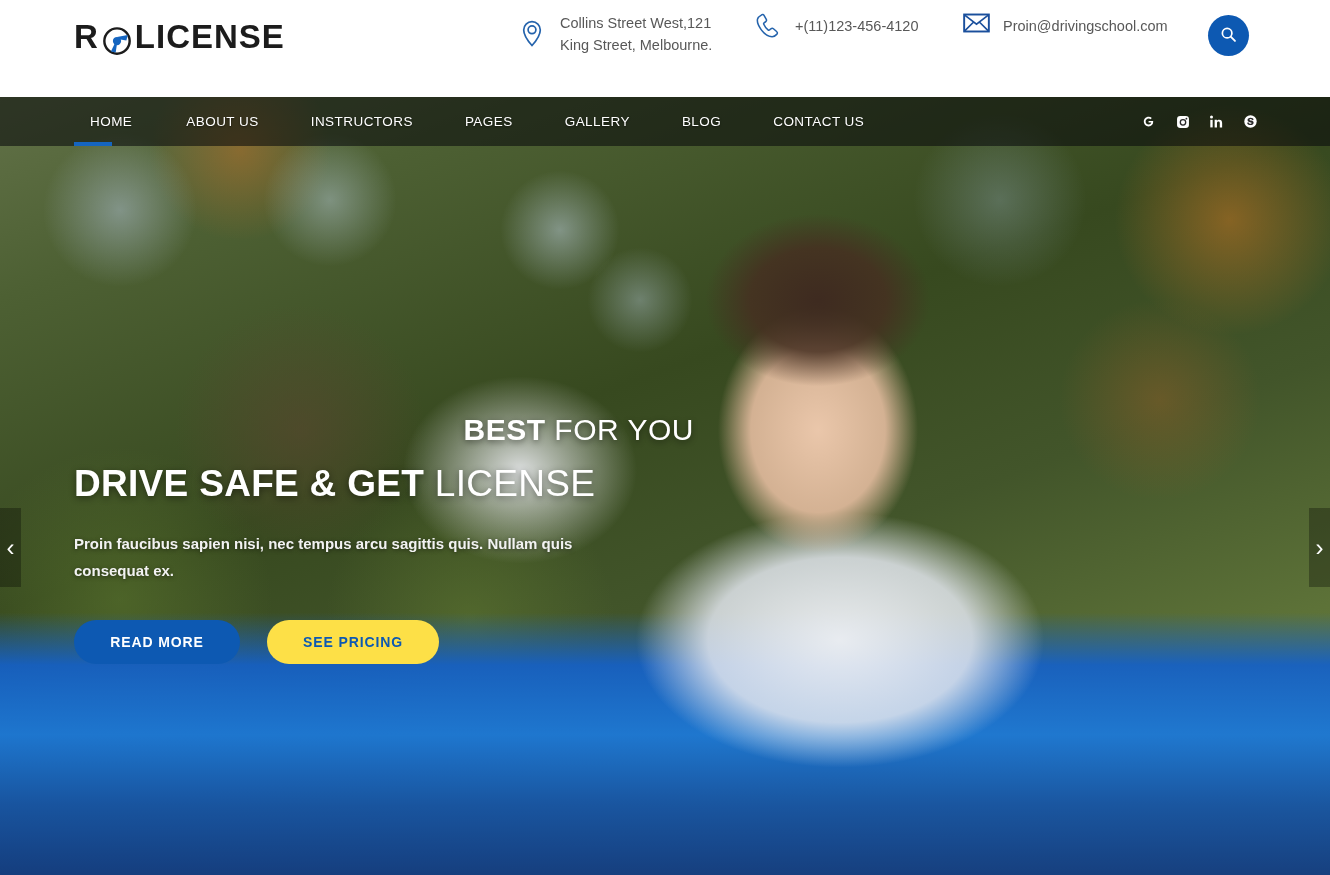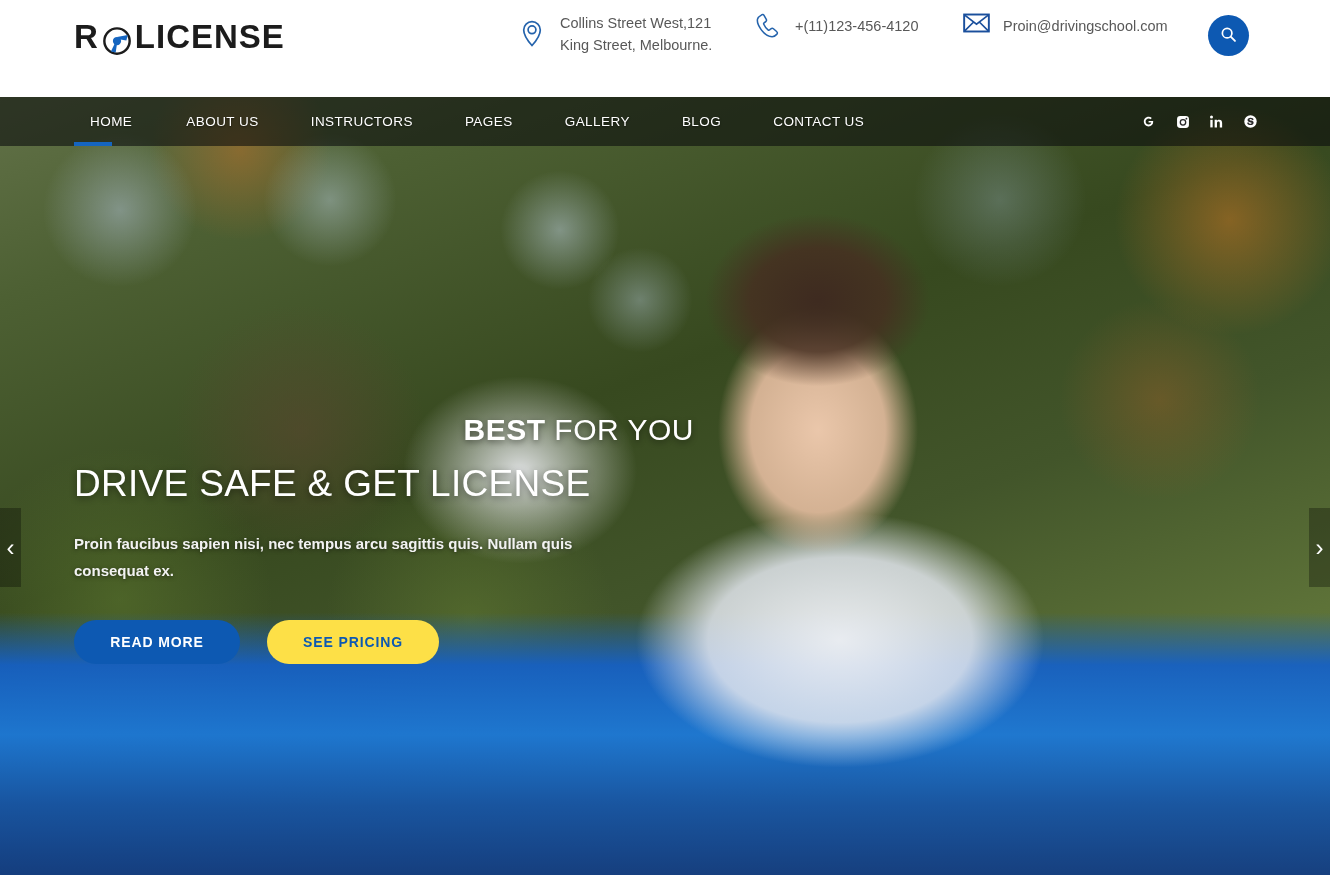--- a/index.html
+++ b/index.html
@@ -134,21 +134,21 @@
     font-size:30px; line-height:40px; color:#ffffff; letter-spacing:0.5px;
     text-shadow:0 2px 6px rgba(0,0,0,0.45); white-space:nowrap;text-align:right;
   }
   .kicker b{ font-weight:bold; }
   .kicker i{ font-style:normal; font-weight:300; }
   .headline{
     margin-top:10px;
     font-size:37px; line-height:48px; color:#ffffff; letter-spacing:0.3px;
     text-shadow:0 2px 7px rgba(0,0,0,0.45); white-space:nowrap;
   }
-  .headline b{ font-weight:normal; }
+  .headline b{ font-weight:bold; }
   .headline i{ font-style:normal; font-weight:300; }
   .lede{
     margin-top:22px; width:510px;
     font-size:15px; line-height:27px; color:#f2f2f2; font-weight:600;
     text-shadow:0 1px 4px rgba(0,0,0,0.5);
   }
   .cta-row{ margin-top:36px; display:flex; gap:27px; }
   .btn{
     height:44px; border-radius:24px; border:none; cursor:pointer;
     display:flex; align-items:center; justify-content:center;

